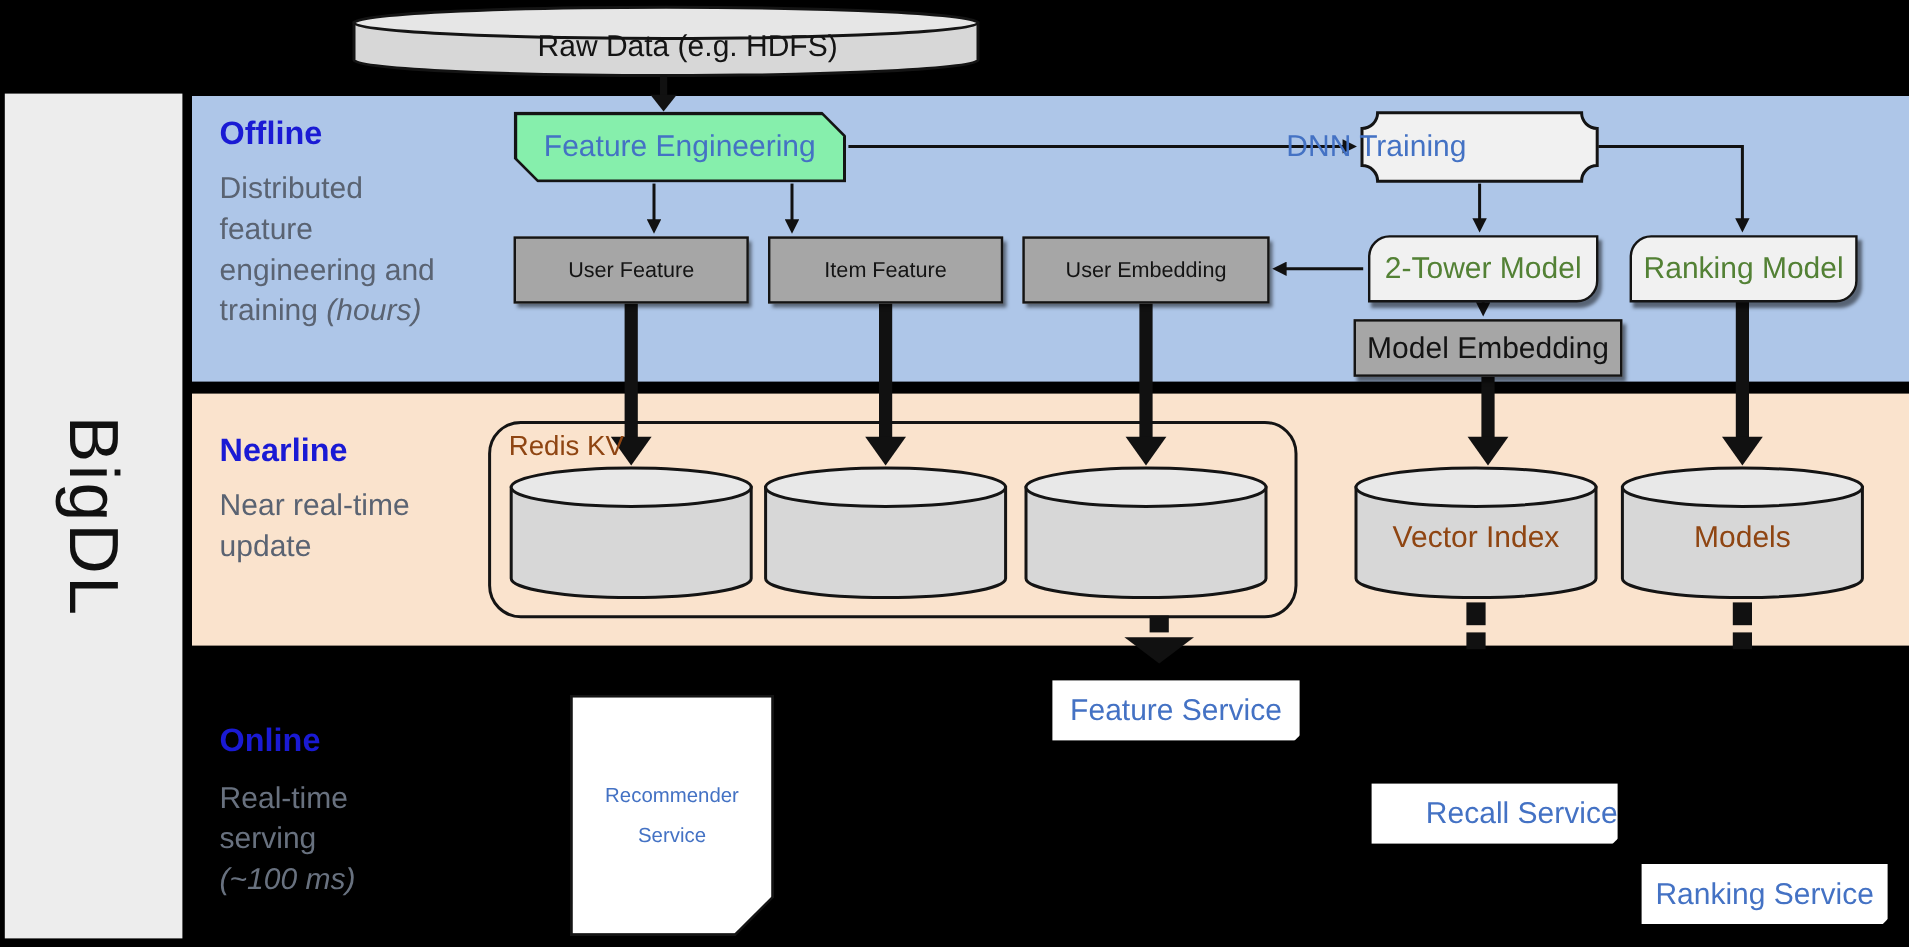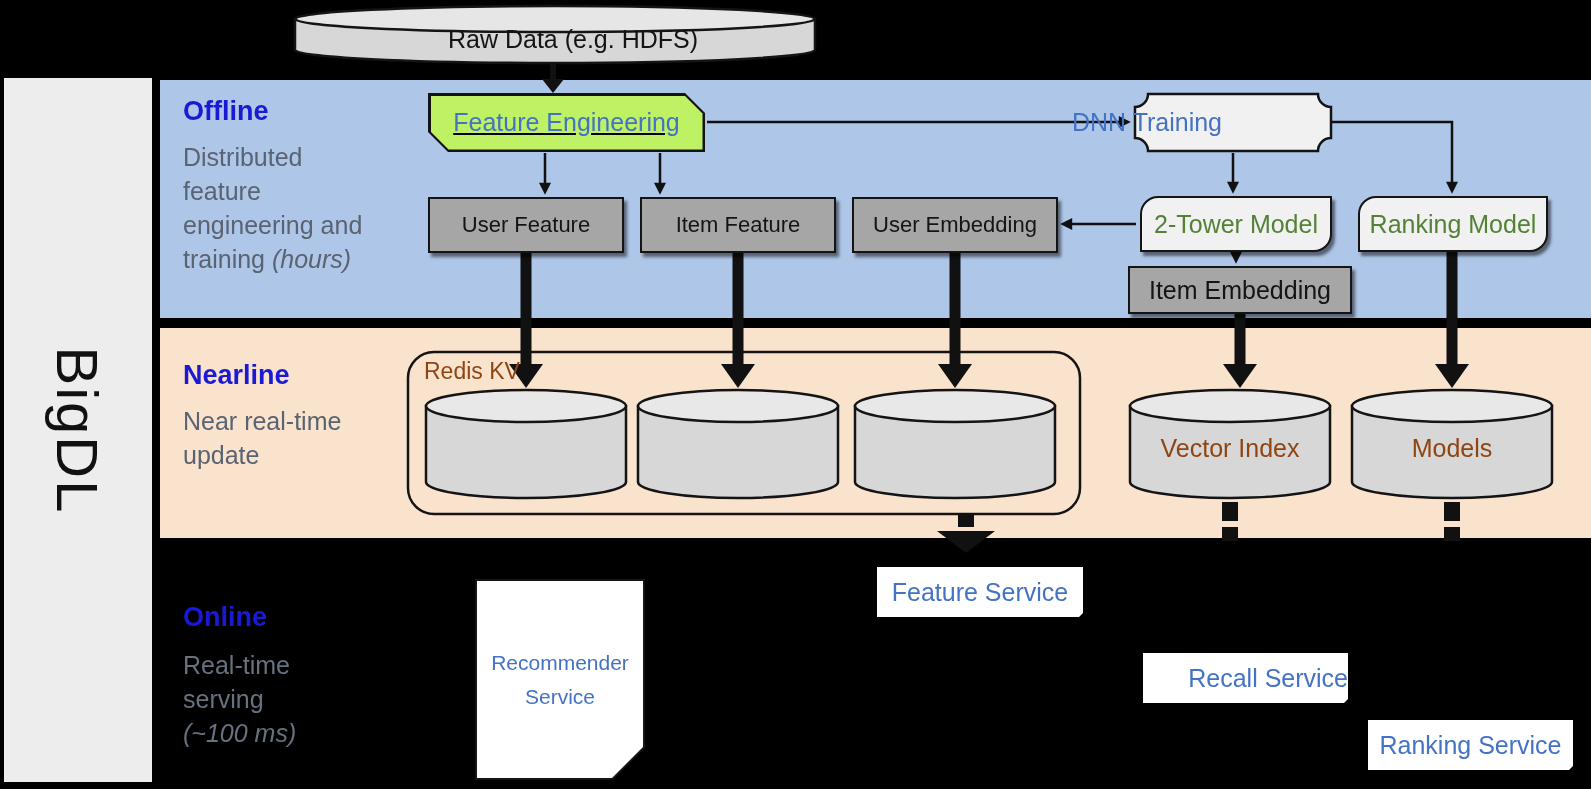--- a/index.html
+++ b/index.html
@@ -17,46 +17,46 @@
   #brand-text{transform:rotate(90deg);white-space:nowrap;font-size:58px;color:#111;letter-spacing:2px;}
   
   .band-title{position:absolute;font-size:27px;font-weight:600;color:#1a1ad4;}
   .band-sub{position:absolute;font-size:25px;line-height:34px;color:#5a6372;}
   .band-sub.on-black{color:#68717f;}
   .it{font-style:italic;}
   
   .node{position:absolute;display:flex;align-items:center;justify-content:center;text-align:center;
     border:2.5px solid #141414;box-sizing:border-box;}
   .shadow{box-shadow:3px 4px 3px rgba(0,0,0,0.5);}
-  .gray-box{background:#a6a6a6;color:#141414;font-size:22px;}
+  .gray-box{background:#a6a6a6;color:#141414;font-size:18px;}
   .light-box{background:#f1f1f1;}
   .blue-t{color:#4472c4;}
   .green-t{color:#538135;}
   .brown-t{color:#8f4512;}
   .diag-round{border-radius:18px 0 18px 0;font-size:25px;}
   
   #fe-outer{position:absolute;left:428px;top:93px;width:277px;height:59px;background:#141414;
     clip-path:polygon(0 0, calc(100% - 20px) 0, 100% 20px, 100% 100%, 20px 100%, 0 calc(100% - 20px));
     filter:drop-shadow(3px 3px 2px rgba(0,0,0,0.5));}
-  #fe-inner{position:absolute;inset:2.5px;background:#bef264;display:flex;align-items:center;justify-content:center;
+  #fe-inner{position:absolute;inset:2.5px;background:#86efac;display:flex;align-items:center;justify-content:center;
     clip-path:polygon(0 0, calc(100% - 18px) 0, 100% 18px, 100% 100%, 18px 100%, 0 calc(100% - 18px));
-    font-size:25px;text-decoration:underline;}
+    font-size:25px;}
   
   .svg-label{position:absolute;display:flex;align-items:center;justify-content:center;text-align:center;font-size:25px;}
   
   .service{position:absolute;background:#fff;display:flex;align-items:center;justify-content:center;
     font-size:25px;color:#4472c4;box-shadow:3px 4px 3px rgba(0,0,0,0.6);}
   .fold{position:absolute;right:-2px;bottom:-7px;width:0;height:0;
     border-left:13px solid transparent;border-bottom:13px solid #000;}
   
   #doc-outer{position:absolute;left:475px;top:579px;width:170px;height:201px;background:#141414;
     clip-path:polygon(0 0,100% 0,100% calc(100% - 32px),calc(100% - 32px) 100%,0 100%);}
   #doc-inner{position:absolute;inset:2px;background:#fff;display:flex;align-items:center;justify-content:center;
     clip-path:polygon(0 0,100% 0,100% calc(100% - 31px),calc(100% - 31px) 100%,0 100%);
-    font-size:21px;color:#4472c4;text-align:center;line-height:34px;padding:0 0;box-sizing:border-box;}
+    font-size:17px;color:#4472c4;text-align:center;line-height:34px;padding:0 0;box-sizing:border-box;}
   svg{position:absolute;left:0;top:0;}
   .z1{z-index:1}.z2{z-index:2}.z3{z-index:3}
 </style>
 </head>
 <body>
 
 <div id="stage">
 
   <div class="band z1" id="band-offline"></div>
   <div class="band z1" id="band-nearline"></div>
@@ -187,21 +187,21 @@
 
   <div class="svg-label z3 blue-t" style="left:1067px;top:94px;width:160px;height:57px;">DNN Training</div>
 
   <div class="node gray-box shadow z3" style="left:428px;top:197px;width:196px;height:56px;">User Feature</div>
   <div class="node gray-box shadow z3" style="left:640px;top:197px;width:196px;height:56px;">Item Feature</div>
   <div class="node gray-box shadow z3" style="left:852px;top:197px;width:206px;height:56px;">User Embedding</div>
 
   <div class="node light-box diag-round shadow z3 green-t" style="left:1140px;top:196px;width:192px;height:56px;">2-Tower Model</div>
   <div class="node light-box diag-round shadow z3 green-t" style="left:1358px;top:196px;width:190px;height:56px;">Ranking Model</div>
 
-  <div class="node gray-box shadow z3" style="left:1128px;top:266px;width:224px;height:48px;font-size:25px;">Item Embedding</div>
+  <div class="node gray-box shadow z3" style="left:1128px;top:266px;width:224px;height:48px;font-size:25px;">Model Embedding</div>
 
   <div class="z3 brown-t" style="position:absolute;left:424px;top:358px;font-size:23px;">Redis KV</div>
   <div class="svg-label z3 brown-t" style="left:1130px;top:428px;width:200px;height:40px;">Vector Index</div>
   <div class="svg-label z3 brown-t" style="left:1352px;top:428px;width:200px;height:40px;">Models</div>
 
   <div id="doc-outer" class="z3">
     <div id="doc-inner">
       <span>Recommender Service</span>
     </div>
   </div>

